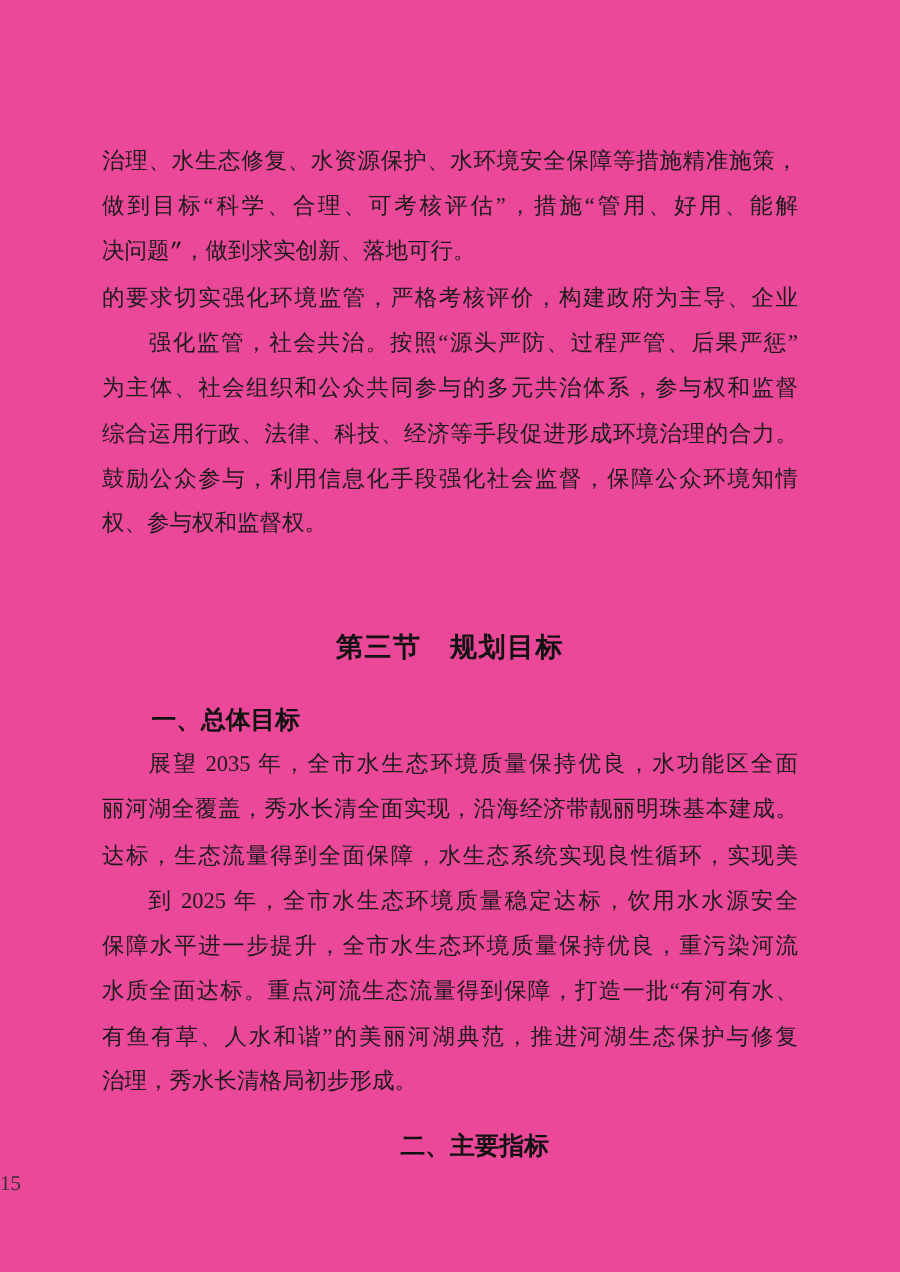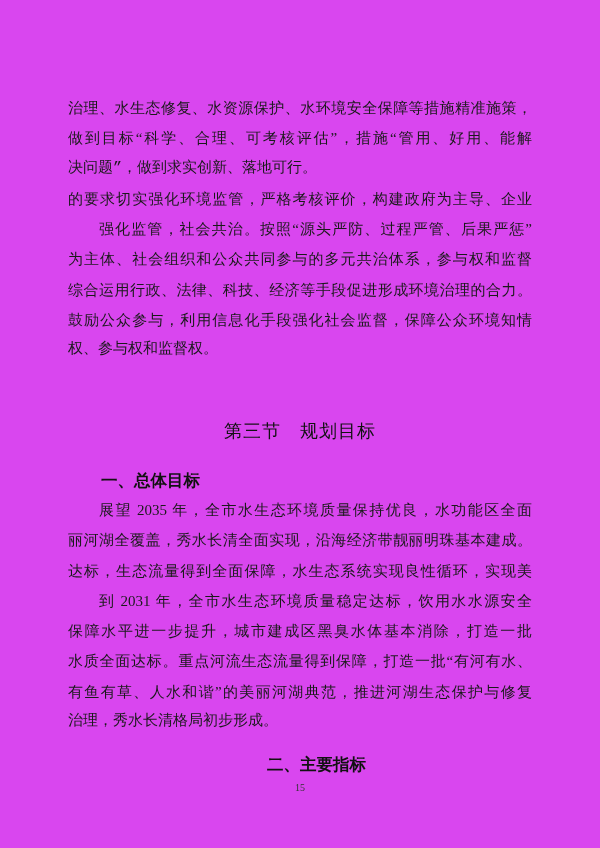--- a/index.html
+++ b/index.html
@@ -5,21 +5,21 @@
   html, body {
     margin: 0;
     padding: 0;
     background: #ffffff;
   }
   .page {
     position: relative;
     width: 600px;
     height: 848px;
     margin: 0 auto;
-    background: #d946ef;
+    background: #ec4899;
     color: #1a1a1a;
     font-family: "Liberation Serif", "DejaVu Serif", serif;
     overflow: hidden;
   }
   .content {
     position: absolute;
     left: 68px;
     top: 93px;
     width: 464px;
   }
@@ -38,21 +38,21 @@
   }
   .ln.ind {
     text-indent: 31px;
   }
   .section-heading {
     margin-top: 50px;
     height: 30px;
     line-height: 30px;
     text-align: center;
     font-family: "Liberation Sans", "DejaVu Sans", sans-serif;
-    font-weight: normal;
+    font-weight: bold;
     font-size: 18px;
     letter-spacing: 1px;
     color: #111111;
   }
   .subheading {
     height: 30.3px;
     line-height: 30.3px;
     padding-left: 33px;
     font-family: "Liberation Sans", "DejaVu Sans", sans-serif;
     font-weight: bold;
@@ -64,22 +64,22 @@
   }
   .subheading.second {
     margin-top: 12px;
     text-align: center;
   }
   .page-number {
     position: absolute;
     top: 782px;
     left: 0;
     width: 100%;
-    text-align: center;
-    font-size: 10px;
+    text-align: left;
+    font-size: 14px;
     color: #333333;
     font-family: "Liberation Serif", "DejaVu Serif", serif;
   }
 </style>
 </head>
 <body>
 
 <div class="page">
   <div class="content">
 
@@ -102,22 +102,22 @@
 
     <div class="subheading first">一、总体目标</div>
 
     <div>
       <div class="ln ind">展望 2035 年，全市水生态环境质量保持优良，水功能区全面</div>
       <div class="ln">丽河湖全覆盖，秀水长清全面实现，沿海经济带靓丽明珠基本建成。</div>
       <div class="ln">达标，生态流量得到全面保障，水生态系统实现良性循环，实现美</div>
     </div>
 
     <div>
-      <div class="ln ind">到 2031 年，全市水生态环境质量稳定达标，饮用水水源安全</div>
-      <div class="ln">保障水平进一步提升，城市建成区黑臭水体基本消除，打造一批</div>
+      <div class="ln ind">到 2025 年，全市水生态环境质量稳定达标，饮用水水源安全</div>
+      <div class="ln">保障水平进一步提升，全市水生态环境质量保持优良，重污染河流</div>
       <div class="ln">水质全面达标。重点河流生态流量得到保障，打造一批“有河有水、</div>
       <div class="ln">有鱼有草、人水和谐”的美丽河湖典范，推进河湖生态保护与修复</div>
       <div class="ln last">治理，秀水长清格局初步形成。</div>
     </div>
 
     <div class="subheading second">二、主要指标</div>
 
   </div>
 
   <div class="page-number">15</div>

